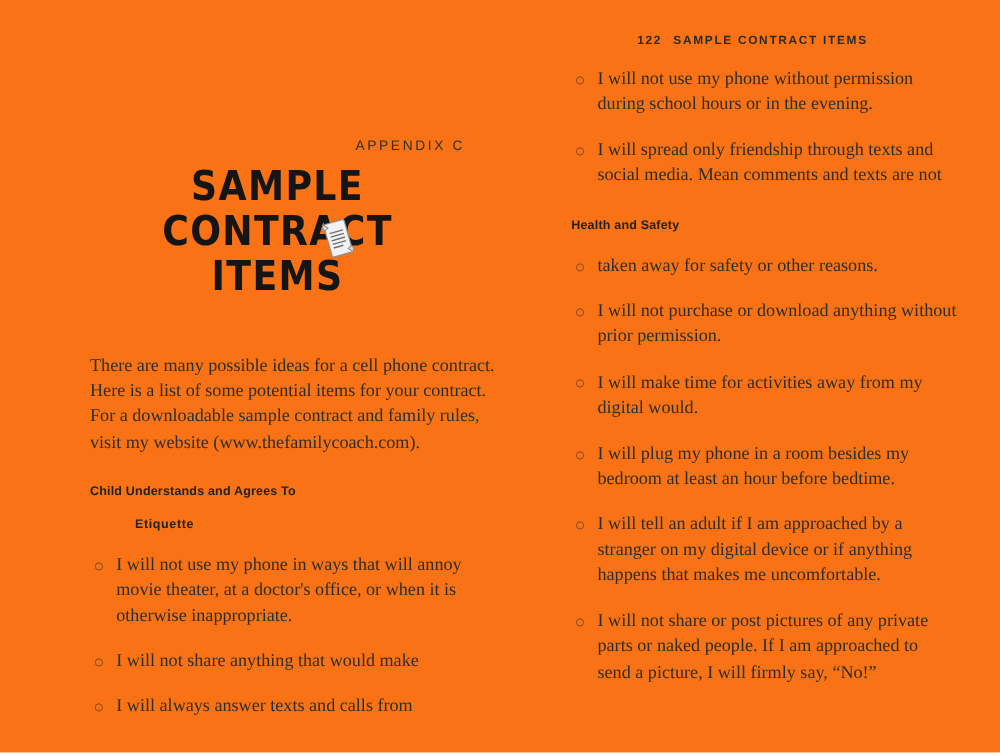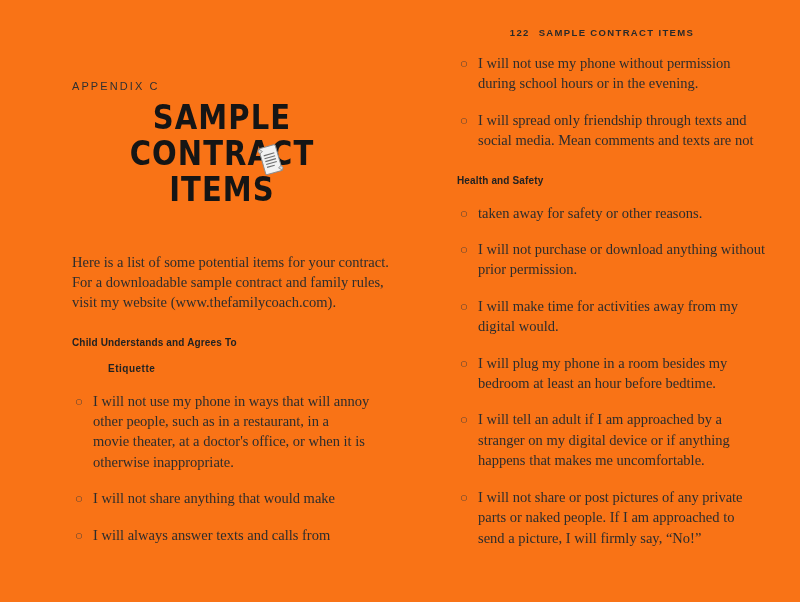--- a/index.html
+++ b/index.html
@@ -37,22 +37,22 @@
 
   
   .col-left {
     position: absolute;
     left: 72px;
     top: 0;
     width: 300px;
   }
 
   .appendix-label {
-    margin-top: 80px;
-    text-align: left;
+    margin-top: 111px;
+    text-align: right;
     font-family: "Liberation Sans", sans-serif;
     font-size: 11px;
     font-weight: normal;
     letter-spacing: 2.1px;
     color: #303030;
   }
 
   .title-block {
     position: relative;
     margin-top: 8px;
@@ -166,33 +166,33 @@
             <line x1="7" y1="13" x2="18" y2="13"></line>
             <line x1="7" y1="16" x2="18" y2="16"></line>
             <line x1="7" y1="19" x2="18" y2="19"></line>
             <line x1="7" y1="22" x2="15" y2="22"></line>
           </g>
         </svg>
       </span>
     </div>
 
     <div class="intro">
+      <div>There are many possible ideas for a cell phone contract.</div>
       <div>Here is a list of some potential items for your contract.</div>
       <div>For a downloadable sample contract and family rules,</div>
       <div>visit my website (www.thefamilycoach.com).</div>
     </div>
 
     <div class="section-heading">Child Understands and Agrees To</div>
     <div class="section-heading sub">Etiquette</div>
 
     <ul class="bullets list-gap-first">
       <li>
         <span class="marker">○</span>
         <span class="line">I will not use my phone in ways that will annoy</span>
-        <span class="line">other people, such as in a restaurant, in a</span>
         <span class="line">movie theater, at a doctor's office, or when it is</span>
         <span class="line">otherwise inappropriate.</span>
       </li>
       <li>
         <span class="marker">○</span>
         <span class="line">I will not share anything that would make</span>
       </li>
       <li>
         <span class="marker">○</span>
         <span class="line">I will always answer texts and calls from</span>

